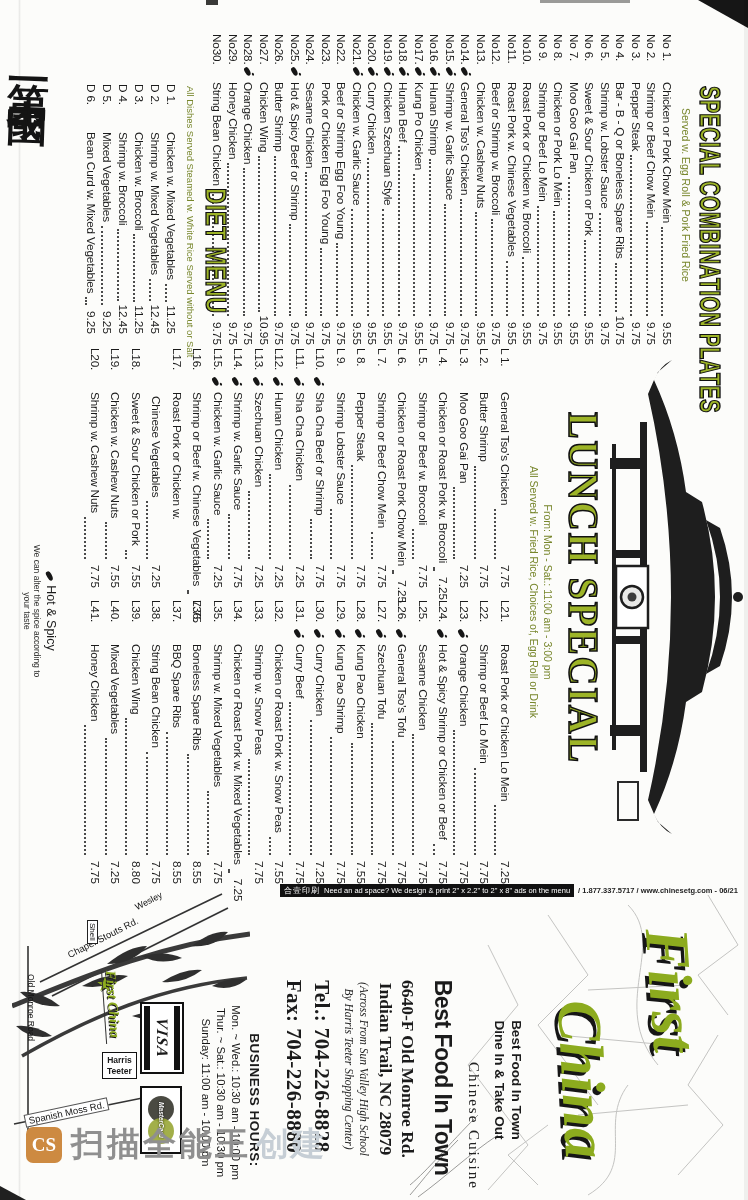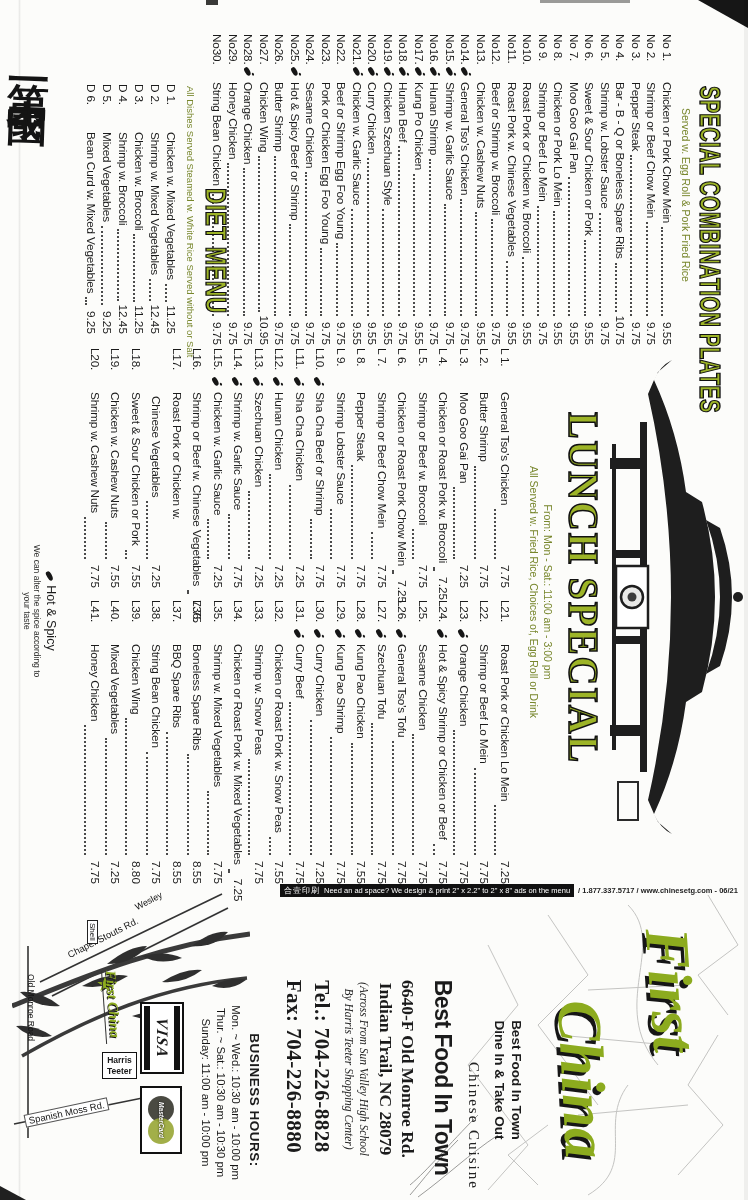--- a/index.html
+++ b/index.html
@@ -937,20 +937,25 @@
   <div class="abs calligraphy">第一中國</div>
 
   <div class="abs credit">
     <span class="band">
       <span class="cn">合壹印刷</span>
       <span>Need an ad space? We design &amp; print 2" x 2.2" to 2" x 8" ads on the menu</span>
     </span>
     <span class="tail">/ 1.877.337.5717 / www.chinesetg.com - 06/21</span>
   </div>
 
+  <div class="abs watermark">
+    <div class="cs-badge">CS</div>
+    <span class="wm-text">扫描全能王</span>
+    <span class="wm-light">创建</span>
+  </div>
 
   <div class="abs corner-tr"></div>
   <div class="abs edge-top"></div>
   <div class="abs edge-tick"></div>
   <div class="abs corner-bl"></div>
   <div class="abs crease"></div>
   <div class="abs edge-right"></div>
 
 </div>
 

